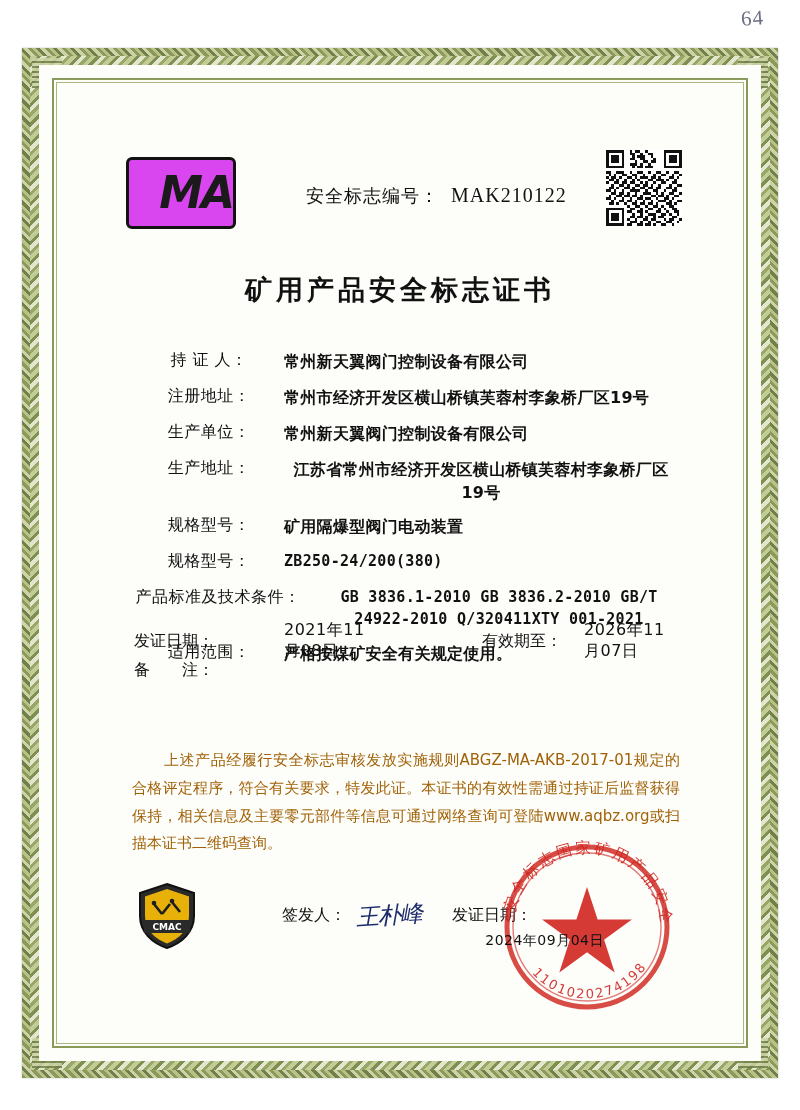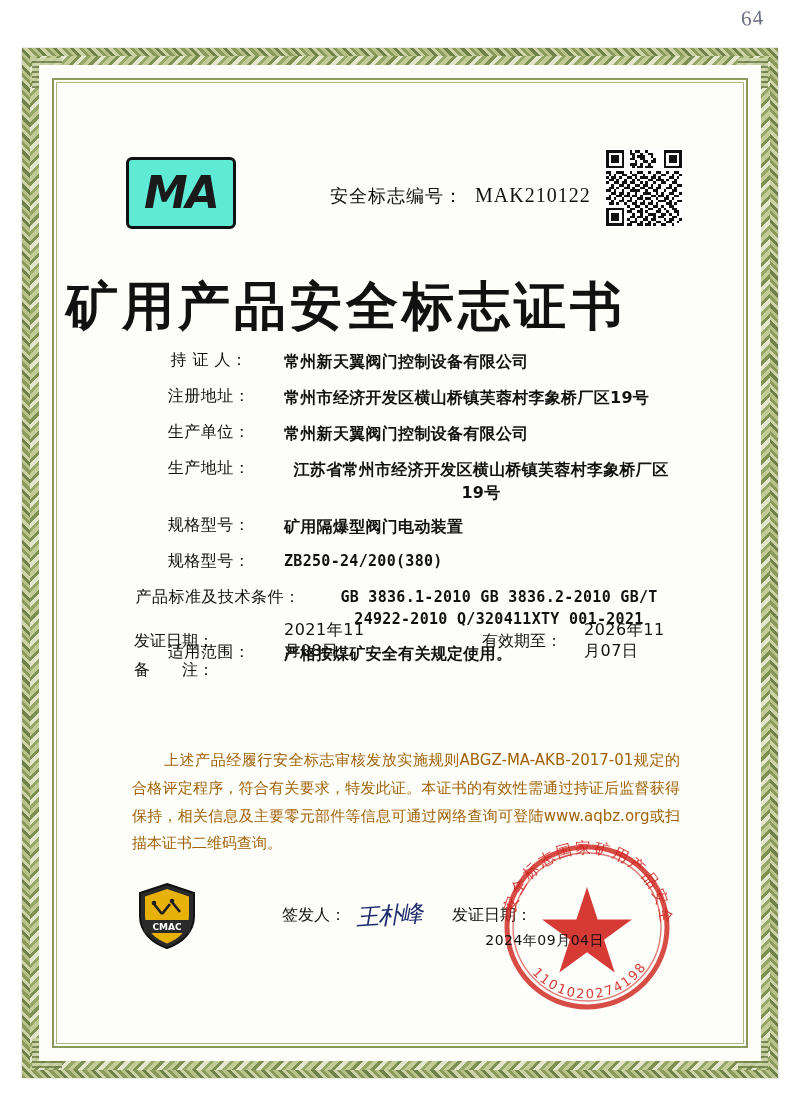--- a/index.html
+++ b/index.html
@@ -89,71 +89,70 @@
     bottom: 44px;
   }
 
   
   .ma-logo {
     position: absolute;
     left: 60px;
     top: 65px;
     width: 104px;
     height: 66px;
-    background: #5eead4;
+    background: #d946ef;
     border: 3px solid #111;
     border-radius: 6px;
     display: flex;
     align-items: center;
-    justify-content: center;
+    justify-content: flex-end;
   }
   .ma-logo .ma-text {
     font-family: "DejaVu Sans", sans-serif;
     font-weight: bold;
     font-size: 44px;
     font-style: italic;
     color: #1a1a1a;
     letter-spacing: -2px;
     line-height: 1;
   }
 
   
   .cert-no {
     position: absolute;
     left: 240px;
     top: 92px;
     font-size: 19px;
     color: #111;
     letter-spacing: 1px;
     white-space: nowrap;
-    margin-left: 24px;
   }
   .cert-no .label { font-family: "DejaVu Sans", sans-serif; font-size: 18px; }
   .cert-no .value { font-family: "Liberation Serif", serif; font-size: 20px; margin-left: 12px; letter-spacing: 1px;}
 
   
   .qr {
     position: absolute;
     right: 52px;
     top: 58px;
     width: 76px;
     height: 76px;
     background: #fff;
   }
 
   
   .title {
     position: absolute;
     left: 0;
     right: 0;
     top: 180px;
-    text-align: left;
+    text-align: center;
     font-family: "DejaVu Sans", sans-serif;
     font-weight: bold;
-    font-size: 52px;
+    font-size: 27px;
     letter-spacing: 4px;
     color: #111;
   }
 
   
   .fields {
     position: absolute;
     left: 68px;
     right: 56px;
     top: 258px;

